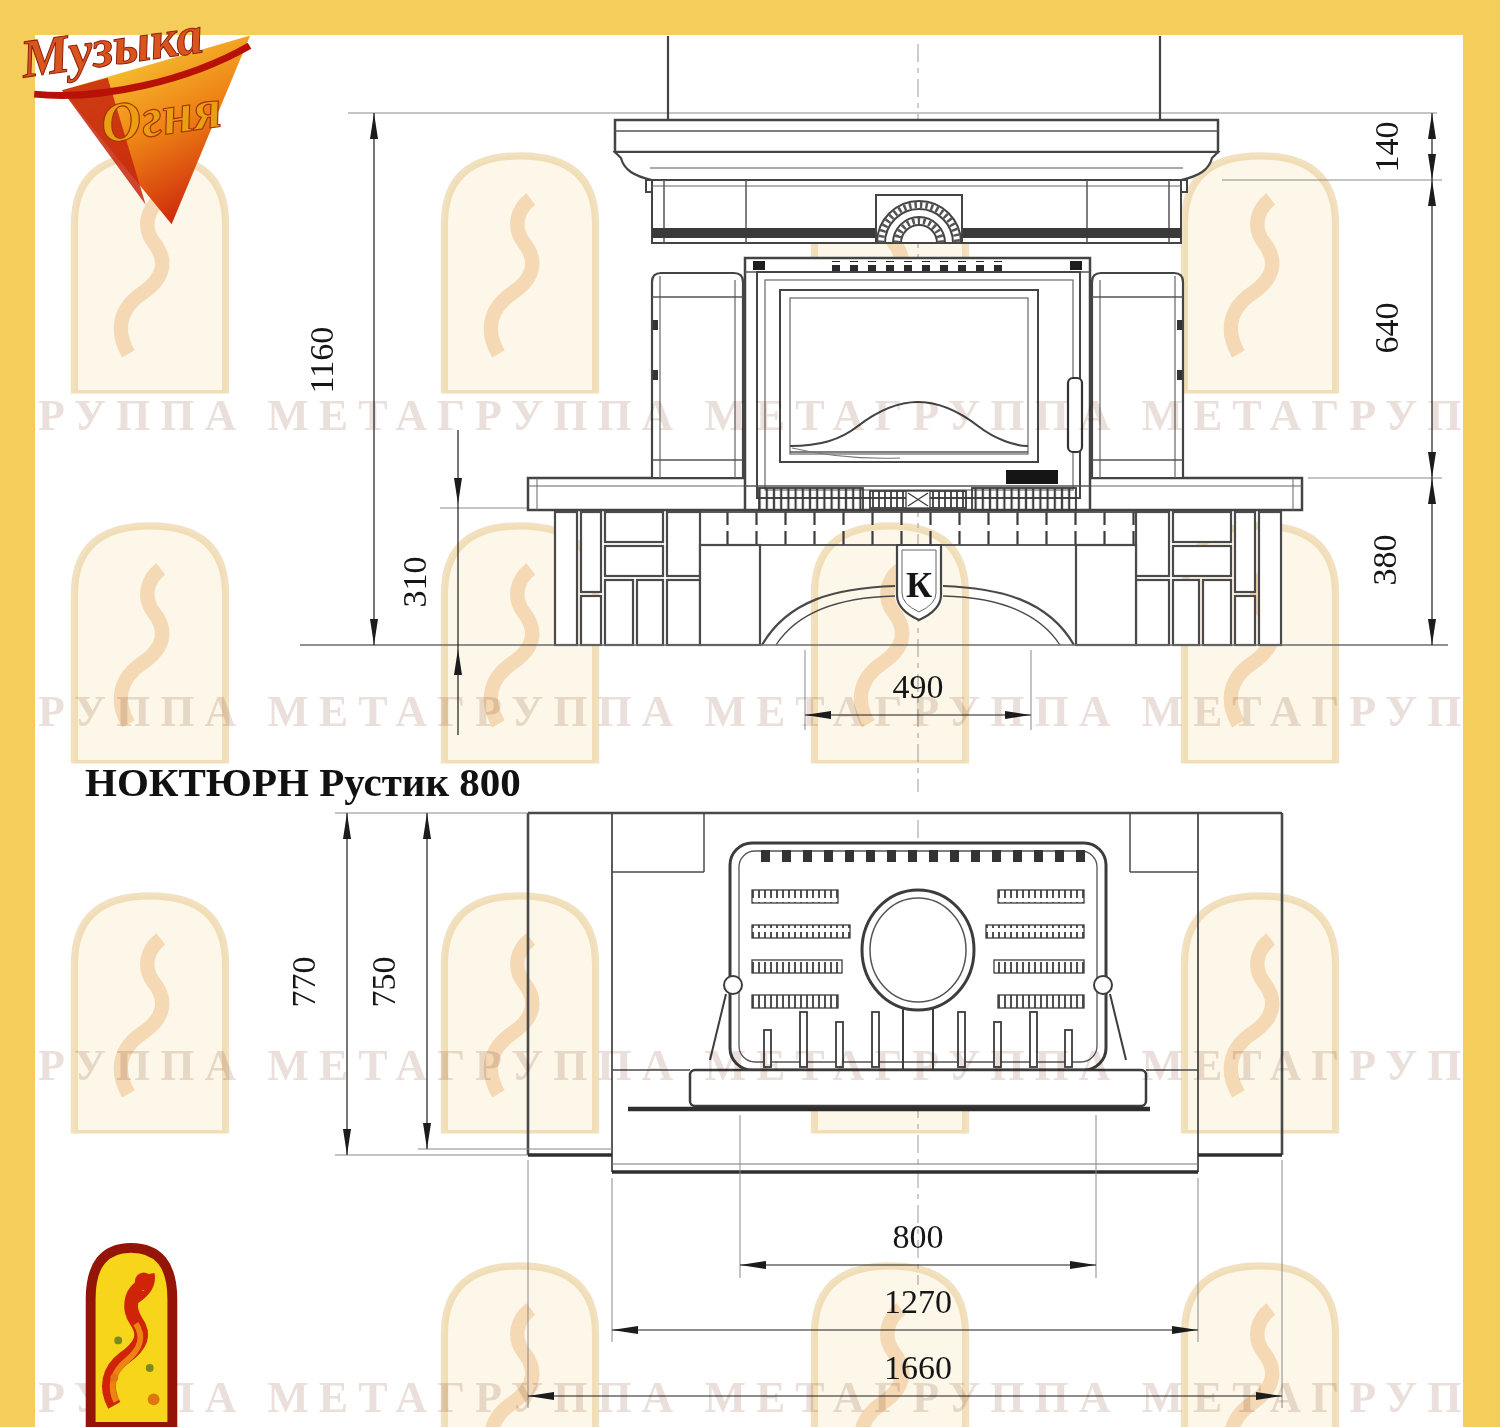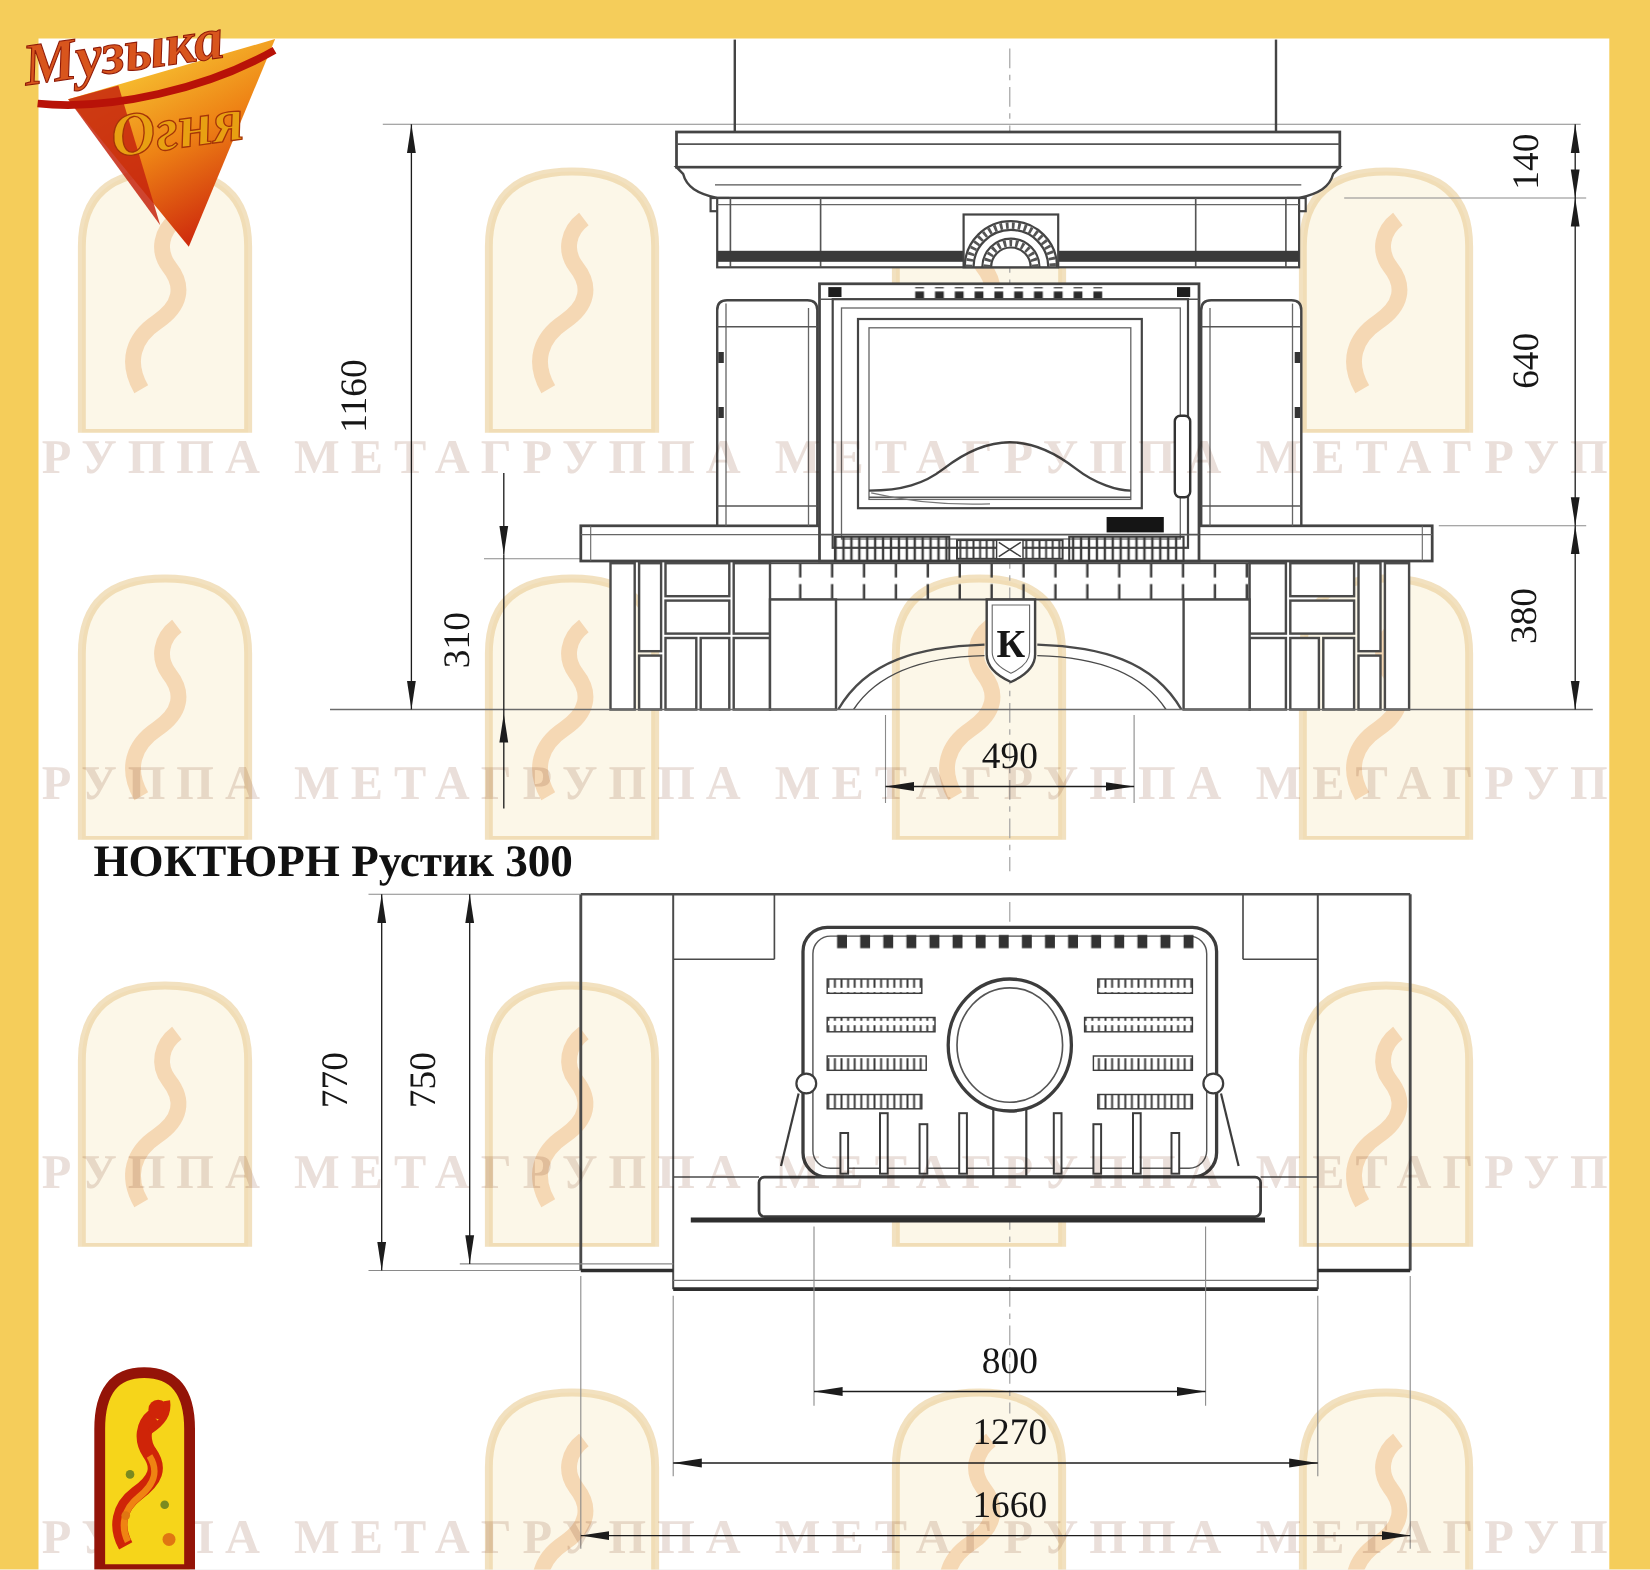--- a/index.html
+++ b/index.html
@@ -340,21 +340,21 @@
       <text class="dim" x="918" y="1313" text-anchor="middle">1270</text>
       <text class="dim" x="918" y="1379" text-anchor="middle">1660</text>
     </g>
   </svg>
 
   <div class="wm-textrow" style="top:390px">ГРУППА МЕТАГРУППА МЕТАГРУППА МЕТАГРУППА МЕТА</div>
   <div class="wm-textrow" style="top:686px">ГРУППА МЕТАГРУППА МЕТАГРУППА МЕТАГРУППА МЕТА</div>
   <div class="wm-textrow" style="top:1040px">ГРУППА МЕТАГРУППА МЕТАГРУППА МЕТАГРУППА МЕТА</div>
   <div class="wm-textrow" style="top:1372px">ГРУППА МЕТАГРУППА МЕТАГРУППА МЕТАГРУППА МЕТА</div>
 
-  <div class="title">НОКТЮРН Рустик 300</div>
+  <div class="title">НОКТЮРН Рустик 800</div>
 
   <div class="band band-top"></div>
   <div class="band band-left"></div>
   <div class="band band-right"></div>
 
   <svg class="logo" width="268" height="245" viewBox="0 0 268 245">
     <defs>
       <linearGradient id="flameGrad" x1="0" y1="0" x2="0.4" y2="1">
         <stop offset="0" stop-color="#f9d53a"></stop>
           <stop offset="0.55" stop-color="#ee8315"></stop>

